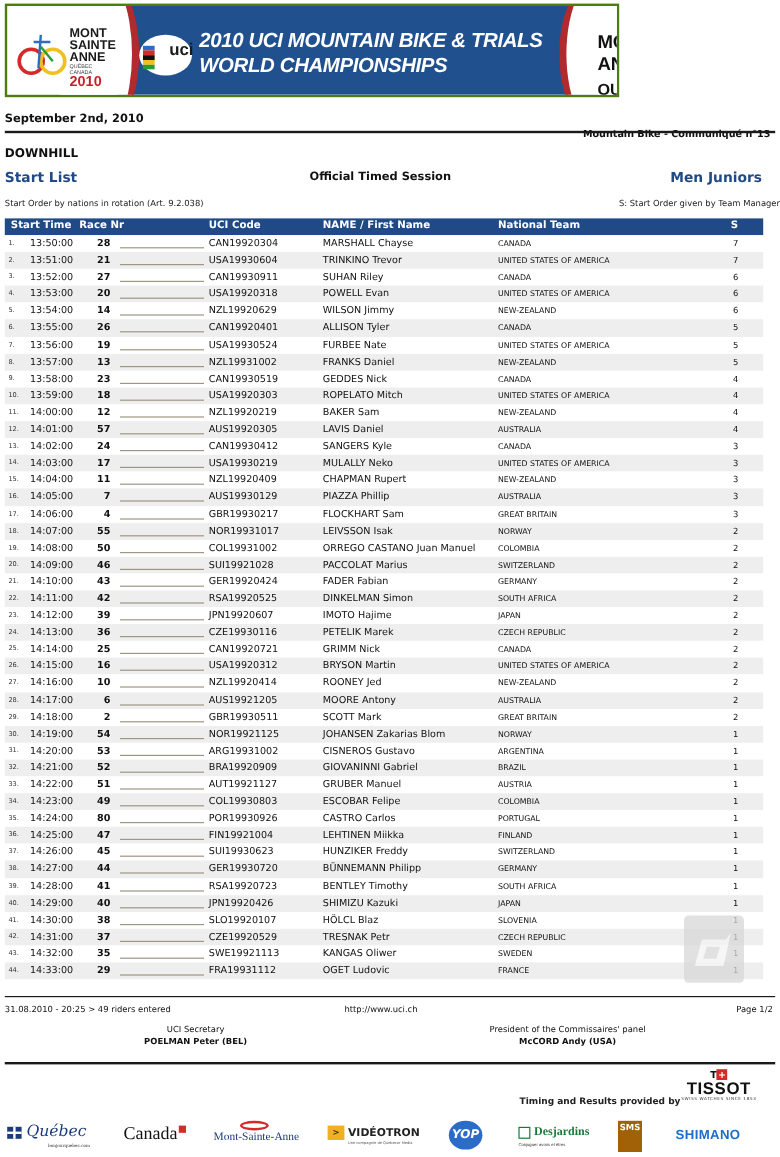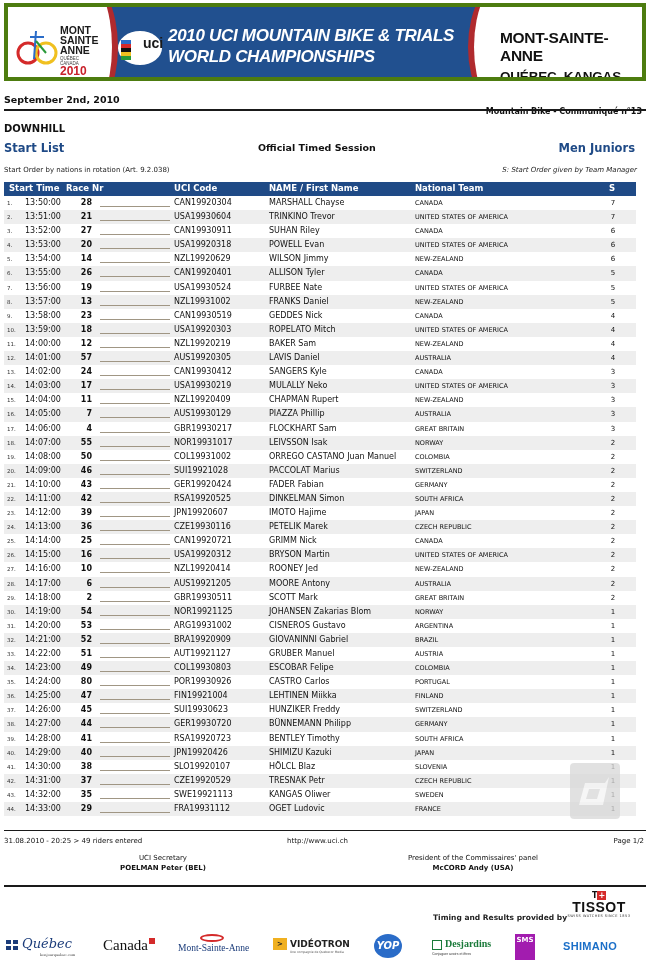--- a/index.html
+++ b/index.html
@@ -1,20 +1,20 @@
 <!DOCTYPE html>
 <html><head>
 <meta charset="utf-8">
 <style>
   * { box-sizing: border-box; margin: 0; padding: 0; }
   html, body { width: 650px; height: 964px; background: #ffffff; overflow: hidden; }
   body { font-family: "DejaVu Sans", "Liberation Sans", sans-serif; color: #111; position: relative; }
 
   
-  .banner { position: absolute; left: 4px; top: 3px; width: 642px; height: 78px; border: 4px solid #4d7c0f; background: #ffffff; overflow: hidden; }
+  .banner { position: absolute; left: 4px; top: 3px; width: 512px; height: 78px; border: 2px solid #4d7c0f; background: #ffffff; overflow: hidden; }
   .banner-blue { position: absolute; left: 92px; top: 0; width: 400px; height: 100%; background: #21508f; }
   .banner-swoosh-left { position: absolute; left: 40px; top: -30px; width: 70px; height: 140px; border-radius: 50%; border-right: 6px solid #b02a2e; background: #ffffff; }
   .banner-swoosh-right { position: absolute; left: 460px; top: -30px; width: 80px; height: 140px; border-radius: 50%; border-left: 6px solid #b02a2e; background: #ffffff; }
   .msa-logo { position: absolute; left: 6px; top: 8px; width: 90px; height: 62px; }
   .msa-rings { position: absolute; left: 2px; top: 14px; width: 44px; height: 40px; }
   .msa-text { position: absolute; left: 46px; top: 10px; font-family: "Liberation Sans", sans-serif; font-weight: bold; font-size: 10.5px; line-height: 10px; color: #1a1a1a; }
   .msa-text .yr { color: #c8202a; font-size: 12px; }
   .msa-text .sub { font-size: 4.5px; font-weight: normal; line-height: 5px; display: inline-block; width: 18px; vertical-align: middle; color: #444; }
   .uci-oval { position: absolute; left: 110px; top: 24px; width: 44px; height: 34px; border-radius: 50%; background: #ffffff; }
   .uci-stripes { position: absolute; left: 3px; top: 9px; width: 10px; height: 20px; }
@@ -26,21 +26,21 @@
 
   .date { position: absolute; left: 4px; top: 94px; font-size: 9.5px; font-weight: bold; }
   .communique { position: absolute; right: 8px; top: 95px; font-size: 8px; font-weight: bold; margin-top: 12px; }
   .rule-top { position: absolute; left: 4px; top: 109px; width: 642px; height: 2px; background: #1a1a1a; }
 
   .discipline { position: absolute; left: 4px; top: 123px; font-size: 10px; font-weight: bold; }
   .startlist { position: absolute; left: 4px; top: 141px; font-size: 11.5px; font-weight: bold; color: #1f4a86; }
   .session { position: absolute; left: 258px; top: 142px; font-size: 9.5px; font-weight: bold; }
   .category { position: absolute; right: 15px; top: 141px; font-size: 11.5px; font-weight: bold; color: #1f4a86; }
   .note-left { position: absolute; left: 4px; top: 166px; font-size: 7px; color: #222; }
-  .note-right { position: absolute; right: 13px; top: 166px; font-size: 7px; color: #222; font-style: italic; }
+  .note-right { position: absolute; right: 0; top: 166px; font-size: 7px; color: #222; }
 
   
   .table { position: absolute; left: 4px; top: 182px; width: 632px; }
   .thead { height: 14px; background: #1f4a86; color: #ffffff; font-size: 8.5px; font-weight: bold; position: relative; }
   .thead span { position: absolute; top: 1px; }
   .row { height: 14.1px; position: relative; font-size: 8px; }
   .row:nth-child(even) { background: #eeeeee; }
   .row:nth-child(odd) { background: #ffffff; }
   .row span { position: absolute; top: 2px; white-space: nowrap; }
   .c-rank { left: 3px; font-size: 5.5px; top: 4px !important; color: #333; }
@@ -83,21 +83,21 @@
   .sp-canada .mini { display: inline-block; width: 6px; height: 6px; background: #d42a2a; vertical-align: top; margin-left: 1px; margin-top: 1px; }
   .sp-msa { left: 178px; top: 13px; font-family: "Liberation Serif", serif; font-size: 9.5px; color: #1b3c7a; }
   .sp-msa .arc { position: absolute; left: 22px; top: -9px; width: 24px; height: 8px; border: 2px solid #d42a2a; border-radius: 50%; }
   .sp-video { left: 273px; top: 8px; font-size: 9px; font-weight: bold; color: #222; }
   .sp-video .box { display: inline-block; width: 14px; height: 12px; background: #f0b020; vertical-align: middle; margin-right: 3px; color: #222; font-size: 7px; text-align: center; line-height: 12px; }
   .sp-video .sub { position: absolute; left: 17px; top: 12px; font-size: 3px; font-weight: normal; color: #555; }
   .sp-yop { left: 374px; top: 4px; width: 28px; height: 24px; border-radius: 50%; background: #2a6cc8; color: #fff; font-weight: bold; font-style: italic; font-size: 10px; text-align: center; line-height: 24px; }
   .sp-desj { left: 432px; top: 8px; font-family: "Liberation Serif", serif; font-weight: bold; font-size: 10px; color: #1a7a3a; }
   .sp-desj .ico { display: inline-block; width: 10px; height: 10px; border: 1.5px solid #1a7a3a; vertical-align: middle; margin-right: 3px; }
   .sp-desj .sub { position: absolute; left: 0; top: 14px; font-size: 3.5px; font-weight: normal; font-family: "Liberation Sans", sans-serif; color: #333; }
-  .sp-sms { left: 515px; top: 4px; width: 20px; height: 26px; background: #a21caf; color: #fff; font-weight: bold; font-size: 7px; text-align: center; line-height: 9px; padding-top: 2px; }
+  .sp-sms { left: 515px; top: 4px; width: 20px; height: 26px; background: #a16207; color: #fff; font-weight: bold; font-size: 7px; text-align: center; line-height: 9px; padding-top: 2px; }
   .sp-shimano { left: 563px; top: 10px; font-family: "Liberation Sans", sans-serif; font-weight: bold; font-size: 11px; color: #1b6fc8; letter-spacing: 0.3px; }
 </style>
 </head>
 <body>
 
 <div class="banner">
   <div class="banner-blue"></div>
   <div class="banner-swoosh-left"></div>
   <div class="banner-swoosh-right"></div>
 

